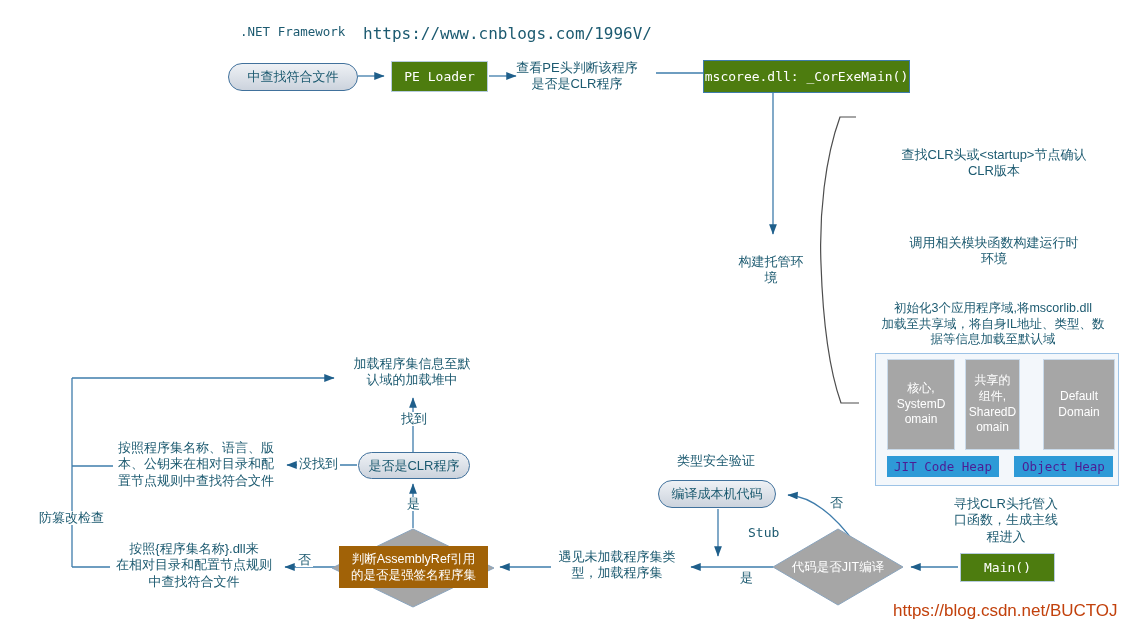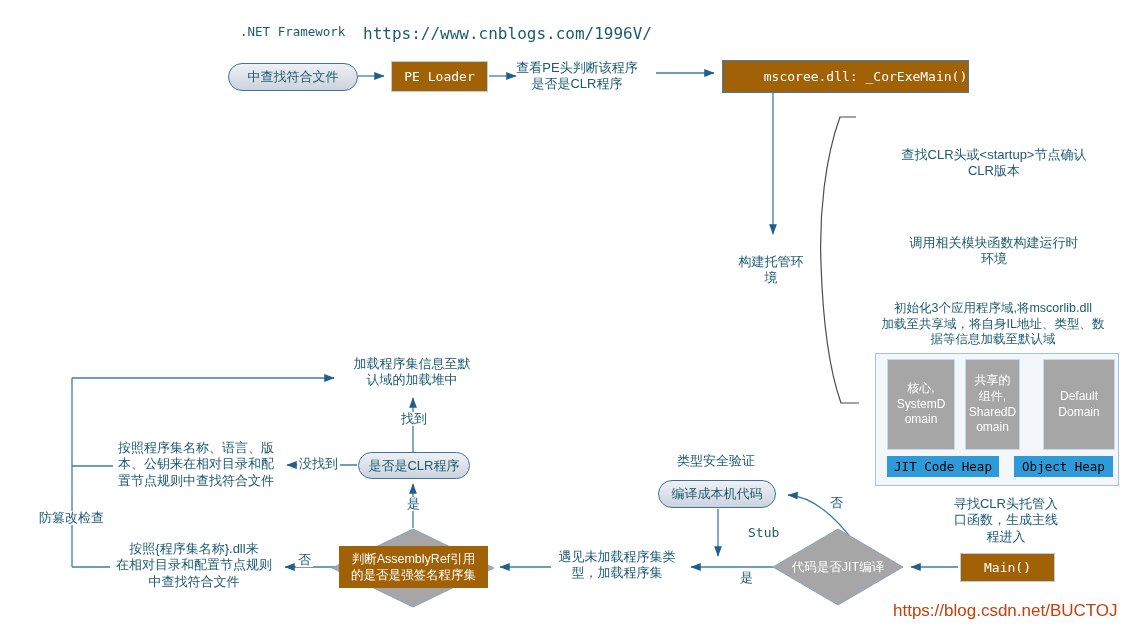--- a/index.html
+++ b/index.html
@@ -3,28 +3,28 @@
 <meta charset="utf-8">
 <style>
   html,body{margin:0;padding:0;background:#fff;}
   #canvas{position:relative;width:1123px;height:633px;background:#fff;overflow:hidden;
           font-family:"Liberation Sans",sans-serif;color:#1c5a70;}
   .abs{position:absolute;}
   .txt{white-space:pre-line;text-align:center;font-size:13px;line-height:1.25;color:#1c5a70;}
   .mono{font-family:"DejaVu Sans Mono",monospace;}
   .pill{display:flex;align-items:center;justify-content:center;border:1px solid #41719c;
         border-radius:14px;background:linear-gradient(#eef1f5,#ccd3dd);font-size:13px;}
-  .graybox{display:flex;align-items:center;justify-content:center;background:#a16207;
+  .graybox{display:flex;align-items:center;justify-content:center;background:#4d7c0f;
            color:#fff;font-size:13px;}
   .label{background:#fff;padding:0 2px;font-size:13px;line-height:1.1;}
   .svgov{position:absolute;left:0;top:0;width:1123px;height:633px;pointer-events:none;}
   .domgray{position:absolute;background:#a6a6a6;border:1px solid #c9daea;color:#fff;
            display:flex;align-items:center;justify-content:center;text-align:center;
            white-space:pre-line;font-size:12px;line-height:1.3;}
-  .heap{position:absolute;background:#2e9ad7;color:#000000;display:flex;align-items:center;
+  .heap{position:absolute;background:#2e9ad7;color:#4c1d95;display:flex;align-items:center;
         justify-content:center;font-size:12.5px;}
   .diamond-text{display:flex;align-items:center;justify-content:center;color:#fff;
                 text-align:center;white-space:pre-line;font-size:12.5px;line-height:1.3;}
 </style>
 </head>
 <body>
 
 <div id="canvas">
 
   <svg class="svgov">
@@ -57,21 +57,21 @@
     <polygon points="838,529 903,567 838,605 773,567" fill="#a6a6a6" stroke="#8aa4bd" stroke-width="1"></polygon>
   </svg>
 
   <div class="abs mono" style="left:240px;top:24px;font-size:12.5px;">.NET Framework</div>
   <div class="abs mono" style="left:363px;top:24px;font-size:16px;">https://www.cnblogs.com/1996V/</div>
 
   <div class="abs pill" style="left:228px;top:63px;width:128px;height:26px;">中查找符合文件</div>
   <div class="abs graybox mono" style="left:391px;top:61px;width:95px;height:29px;border:1px solid #b7cce0;">PE Loader</div>
   <div class="abs txt" style="left:507px;top:60px;width:140px;">查看PE头判断该程序
 是否是CLR程序</div>
-  <div class="abs graybox mono" style="left:722px;top:60px;width:205px;height:31px;border:1px solid #3e7cab;padding-left:40px;">mscoree.dll: _CorExeMain()</div>
+  <div class="abs graybox mono" style="left:703px;top:60px;width:205px;height:31px;border:1px solid #3e7cab;">mscoree.dll: _CorExeMain()</div>
 
   <div class="abs txt" style="left:733px;top:254px;width:76px;">构建托管环
 境</div>
 
   <div class="abs txt" style="left:878px;top:147px;width:232px;">查找CLR头或&lt;startup&gt;节点确认
 CLR版本</div>
   <div class="abs txt" style="left:890px;top:235px;width:208px;">调用相关模块函数构建运行时
 环境</div>
   <div class="abs txt" style="left:864px;top:301px;width:258px;font-size:12.5px;">初始化3个应用程序域,将mscorlib.dll
 加载至共享域，将自身IL地址、类型、数

